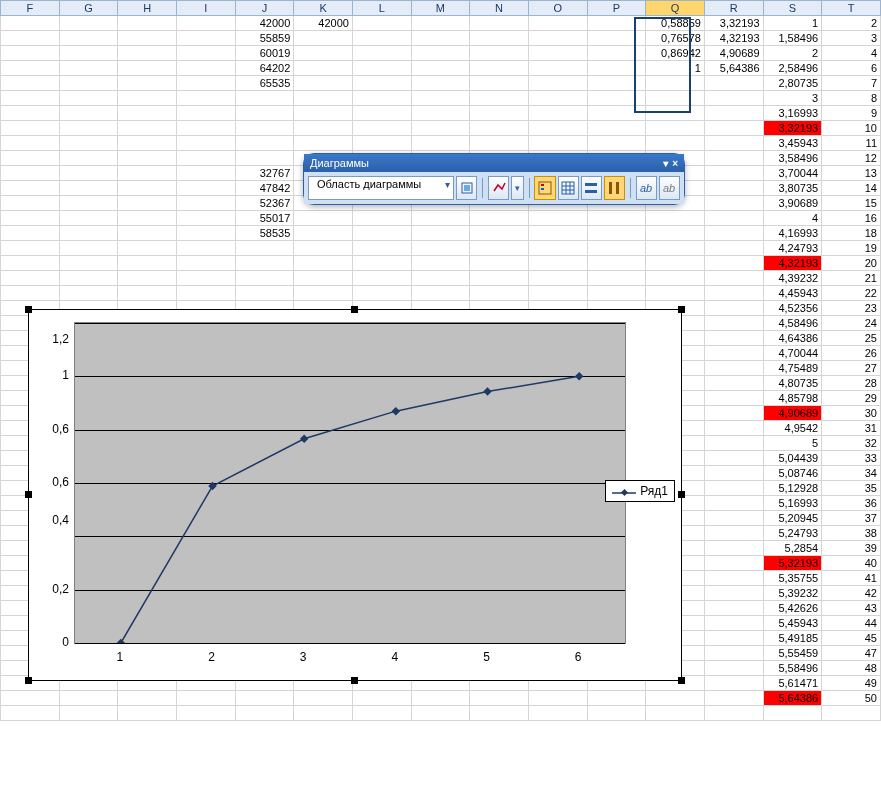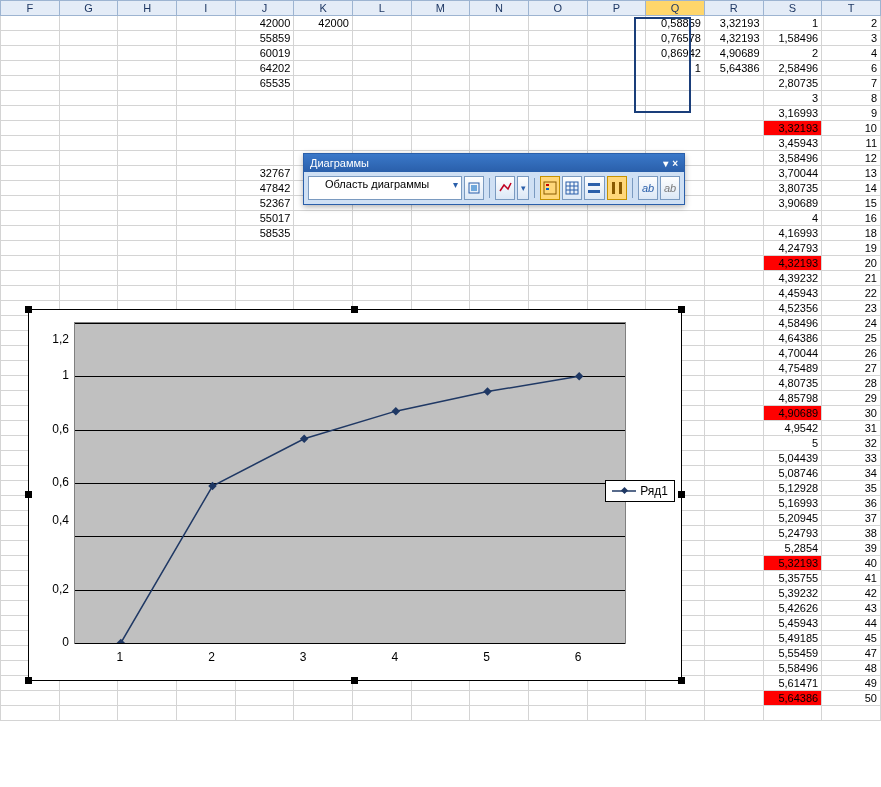--- a/index.html
+++ b/index.html
@@ -8,28 +8,28 @@
 .grid td,.grid th{border:1px solid #d4d4d4;height:14px;padding:0 3px;text-align:right;vertical-align:middle;white-space:nowrap;overflow:hidden;}
 .grid th{background:#e4ecf7;color:#1f3864;font-weight:normal;text-align:center;border-color:#9db4d1;}
 .grid th.active{background:#ffd66b;}
 .red{background:#ff0000;}
 .chart-box{position:absolute;left:28px;top:309px;width:652px;height:370px;background:#fff;border:1px solid #000;}
 .handle{position:absolute;width:7px;height:7px;background:#000;}
 .plot{position:absolute;left:45px;top:12px;width:550px;height:320px;background:#c0c0c0;border:1px solid #808080;}
 .gridline{position:absolute;left:0;width:100%;height:0;border-top:1px solid #000;}
 .ytick{position:absolute;left:12px;width:28px;text-align:right;font-size:12px;}
 .xtick{position:absolute;top:340px;width:20px;text-align:center;font-size:12px;}
-.legend{position:absolute;right:6px;top:170px;border:1px solid #000;background:#fff;padding:3px 6px;font-size:12px;display:flex;align-items:center;gap:4px;}
+.legend{position:absolute;right:6px;top:170px;border:1px solid #000;background:#fff;padding:3px 6px;font-size:12px;display:flex;align-items:flex-end;gap:4px;}
 .legend svg{width:24px;height:10px;}
-.toolbar{position:absolute;left:303px;top:153px;width:380px;background:#bef264;border:1px solid #2a5faa;border-radius:0;box-shadow:0 2px 6px rgba(0,0,0,.3);}
+.toolbar{position:absolute;left:303px;top:153px;width:380px;background:#bef264;border:1px solid #2a5faa;border-radius:11px;box-shadow:0 2px 6px rgba(0,0,0,.3);}
 .tb-title{background:linear-gradient(#3a78c9,#2a5faa);color:#fff;font-size:11px;padding:3px 6px;display:flex;align-items:center;justify-content:space-between;}
 .tb-title-icons{display:flex;gap:4px;}
 .tb-title-icons span{cursor:pointer;font-size:10px;font-weight:bold;}
 .tb-body{padding:4px;display:flex;align-items:center;gap:2px;background:#cfe0f4;}
-.tb-combo{background:#fff;border:1px solid #7a9ac0;height:20px;font-size:11px;padding:1px 16px 1px 16px;position:relative;min-width:120px;}
+.tb-combo{background:#fff;border:1px solid #7a9ac0;height:20px;font-size:11px;padding:1px 16px 1px 8px;position:relative;min-width:120px;}
 .tb-combo::after{content:"▾";position:absolute;right:3px;top:2px;color:#2a5faa;font-size:10px;}
 .tb-btn{width:22px;height:22px;border:1px solid #7a9ac0;background:linear-gradient(#fefefe,#dce8f6);display:flex;align-items:center;justify-content:center;cursor:pointer;}
 .tb-btn.active{background:#ffd77a;border-color:#c69200;}
 .tb-sep{width:1px;height:20px;background:#7a9ac0;margin:0 3px;}
 svg.icon{width:14px;height:14px;}
 .marq{position:absolute;border:2px solid #1a3e7a;pointer-events:none;}
 </style>
 </head>
 <body>
 

